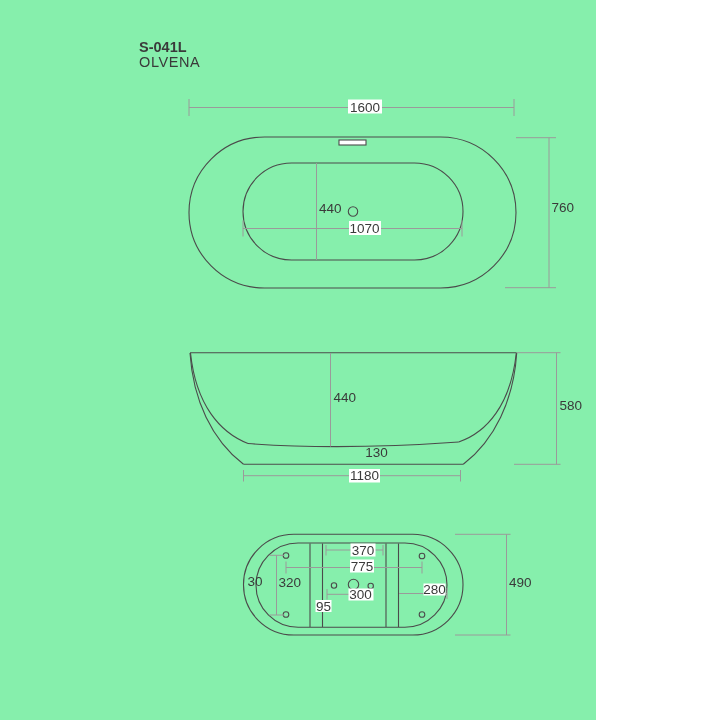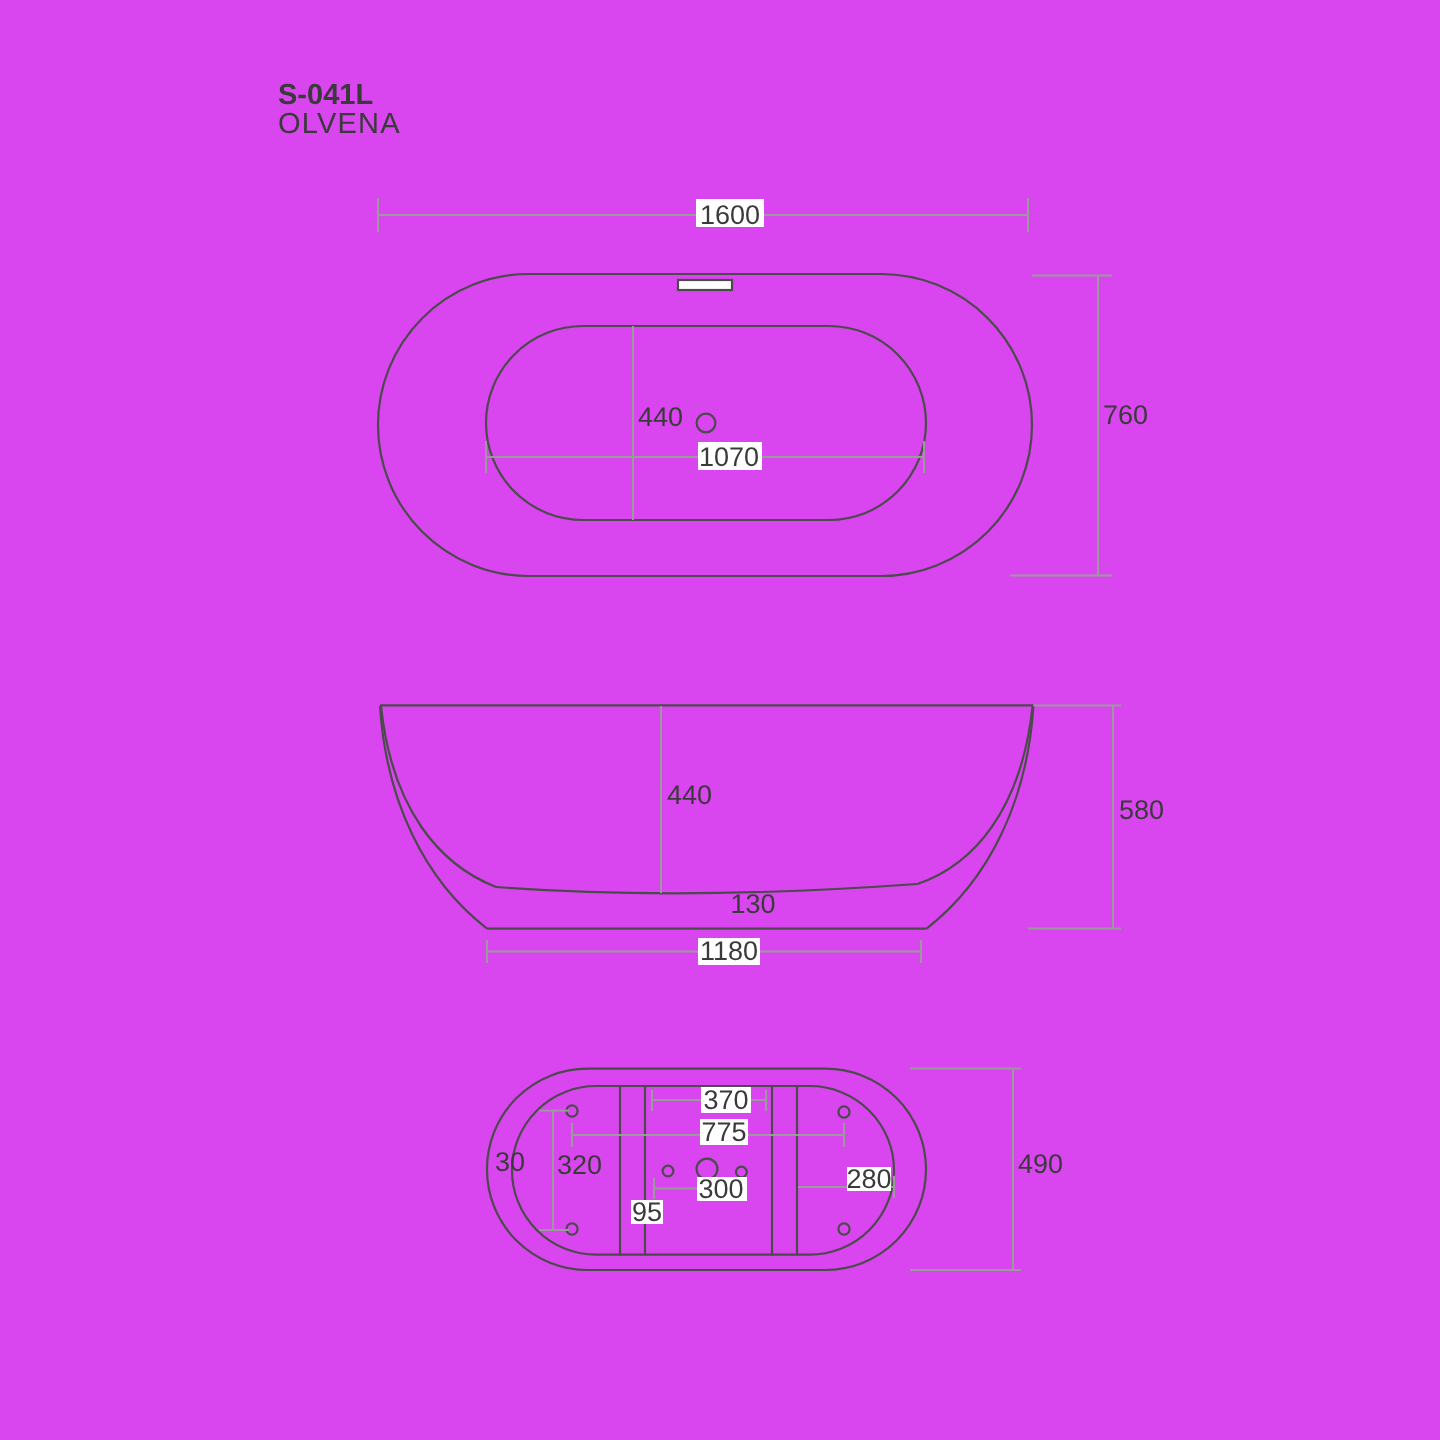--- a/index.html
+++ b/index.html
@@ -1,17 +1,17 @@
 <!DOCTYPE html>
 <html><head>
 <meta charset="utf-8">
 <style>
   html,body{margin:0;padding:0;background:#ffffff;}
   body{width:720px;height:720px;font-family:"Liberation Sans",sans-serif;}
-  .canvas{position:relative;width:720px;height:720px;background:#d946ef;}
+  .canvas{position:relative;width:596px;height:720px;background:#86efac;}
   svg{display:block;}
   .obj{stroke:#4b4b4b;stroke-width:1.1;fill:none;}
   .objfill{stroke:#4b4b4b;stroke-width:1.1;fill:#ffffff;}
   .dim{stroke:#9a9a9a;stroke-width:1;fill:none;}
   .mask{fill:#ffffff;stroke:none;}
   text{fill:#3a3a3a;font-size:13.5px;font-family:"Liberation Sans",sans-serif;}
   .title-model{font-size:14.5px;font-weight:bold;}
   .title-series{font-size:14.5px;letter-spacing:0.6px;}
 </style>
 </head>

